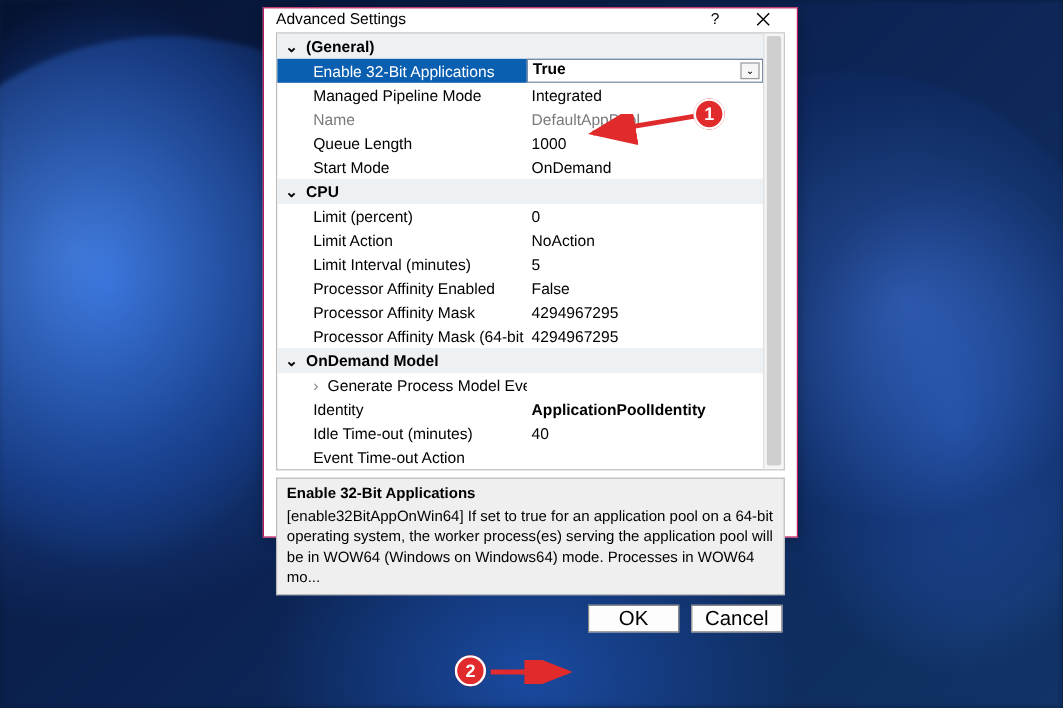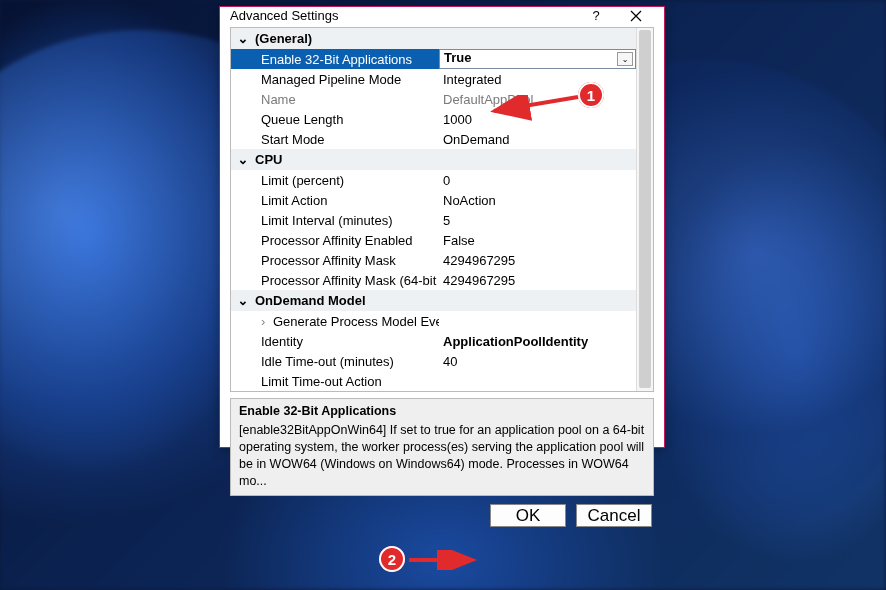--- a/index.html
+++ b/index.html
@@ -249,21 +249,21 @@
       </div>
       <div class="row">
         <span class="label">Identity</span>
         <span class="value bold">ApplicationPoolIdentity</span>
       </div>
       <div class="row">
         <span class="label">Idle Time-out (minutes)</span>
         <span class="value">40</span>
       </div>
       <div class="row">
-        <span class="label">Limit Time-out Action</span>
+        <span class="label">Event Time-out Action</span>
       </div>
 
     </div>
     <div class="scrolltrack">
       <div class="scrollthumb"></div>
     </div>
   </div>
 
   <div class="desc">
     <span class="dt">Enable 32-Bit Applications</span>

